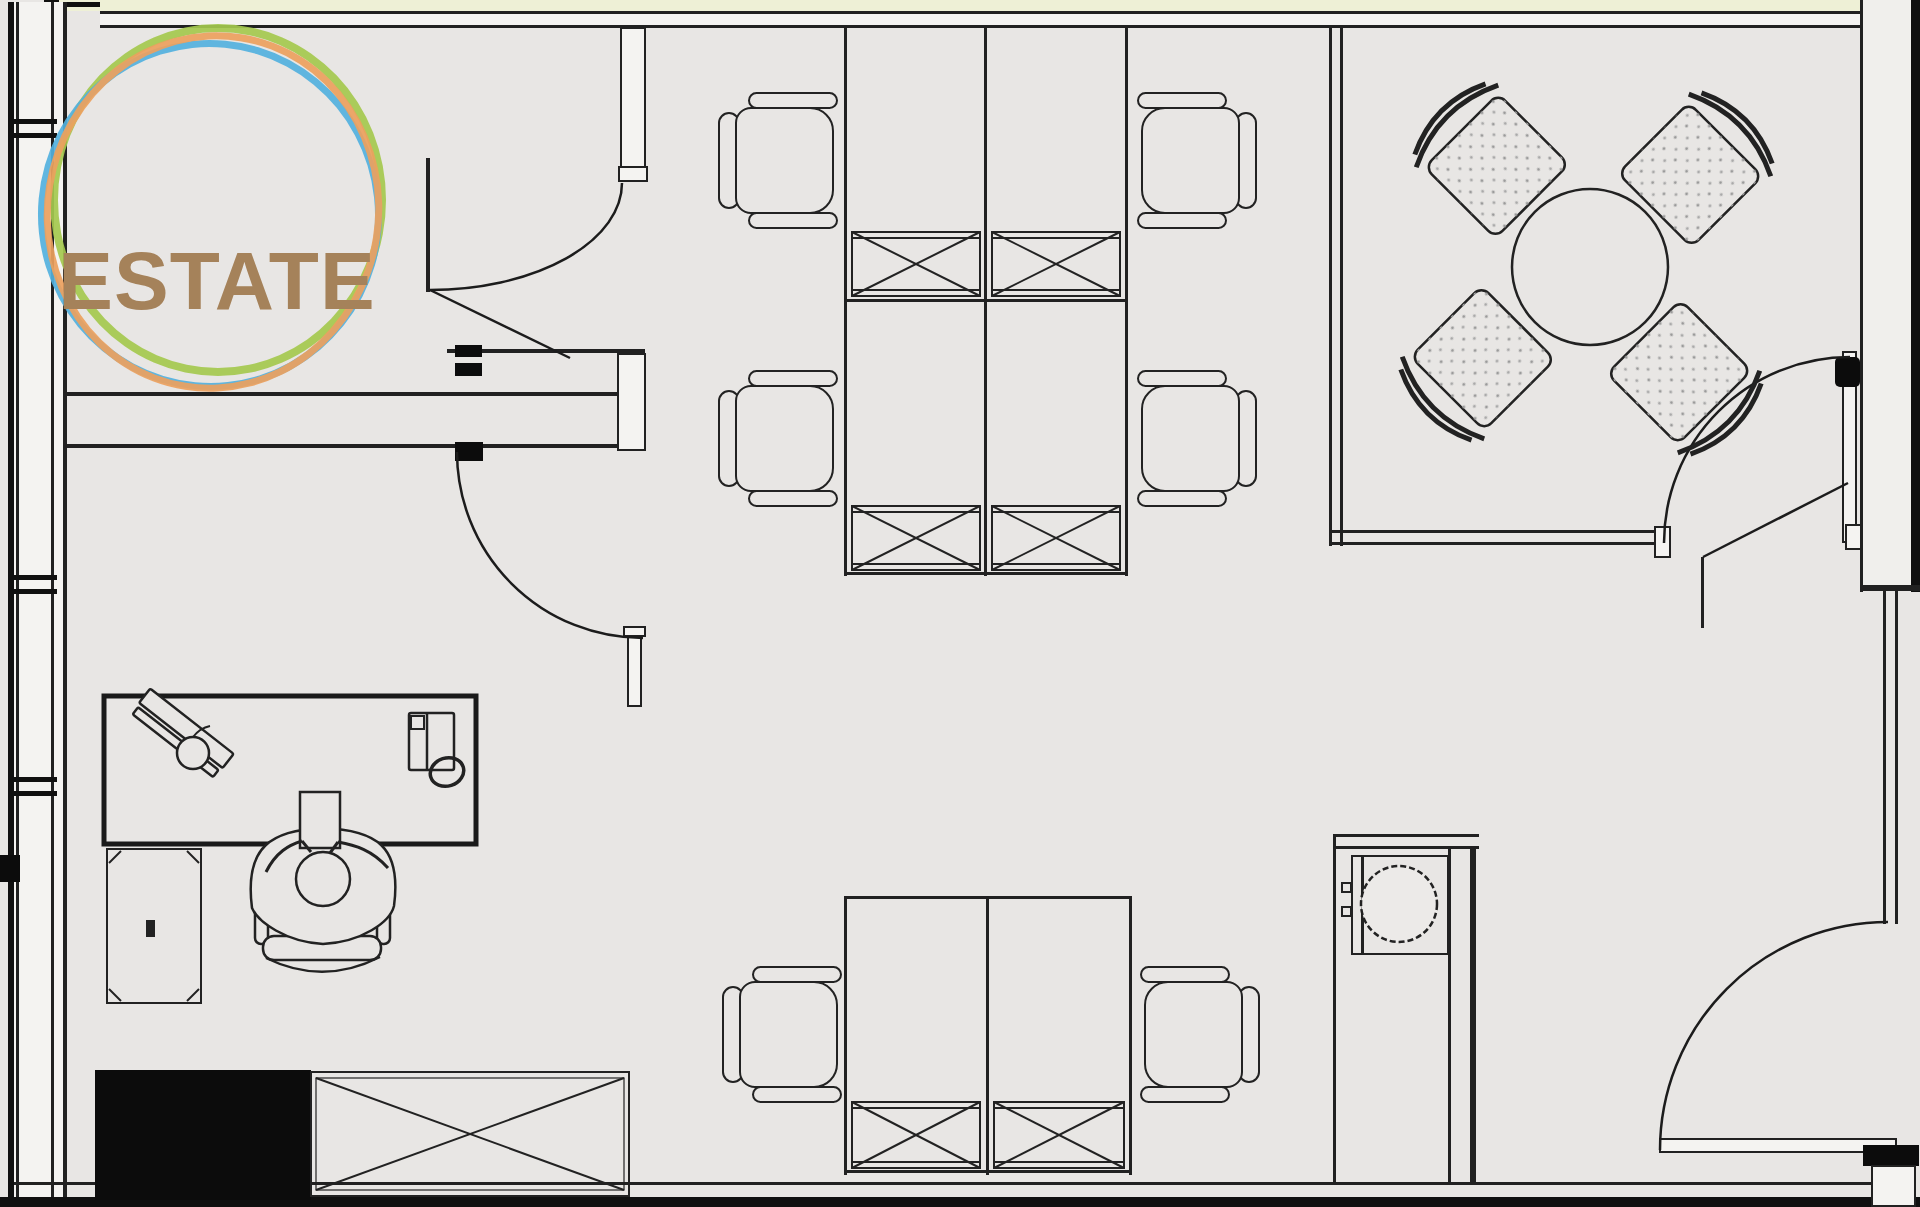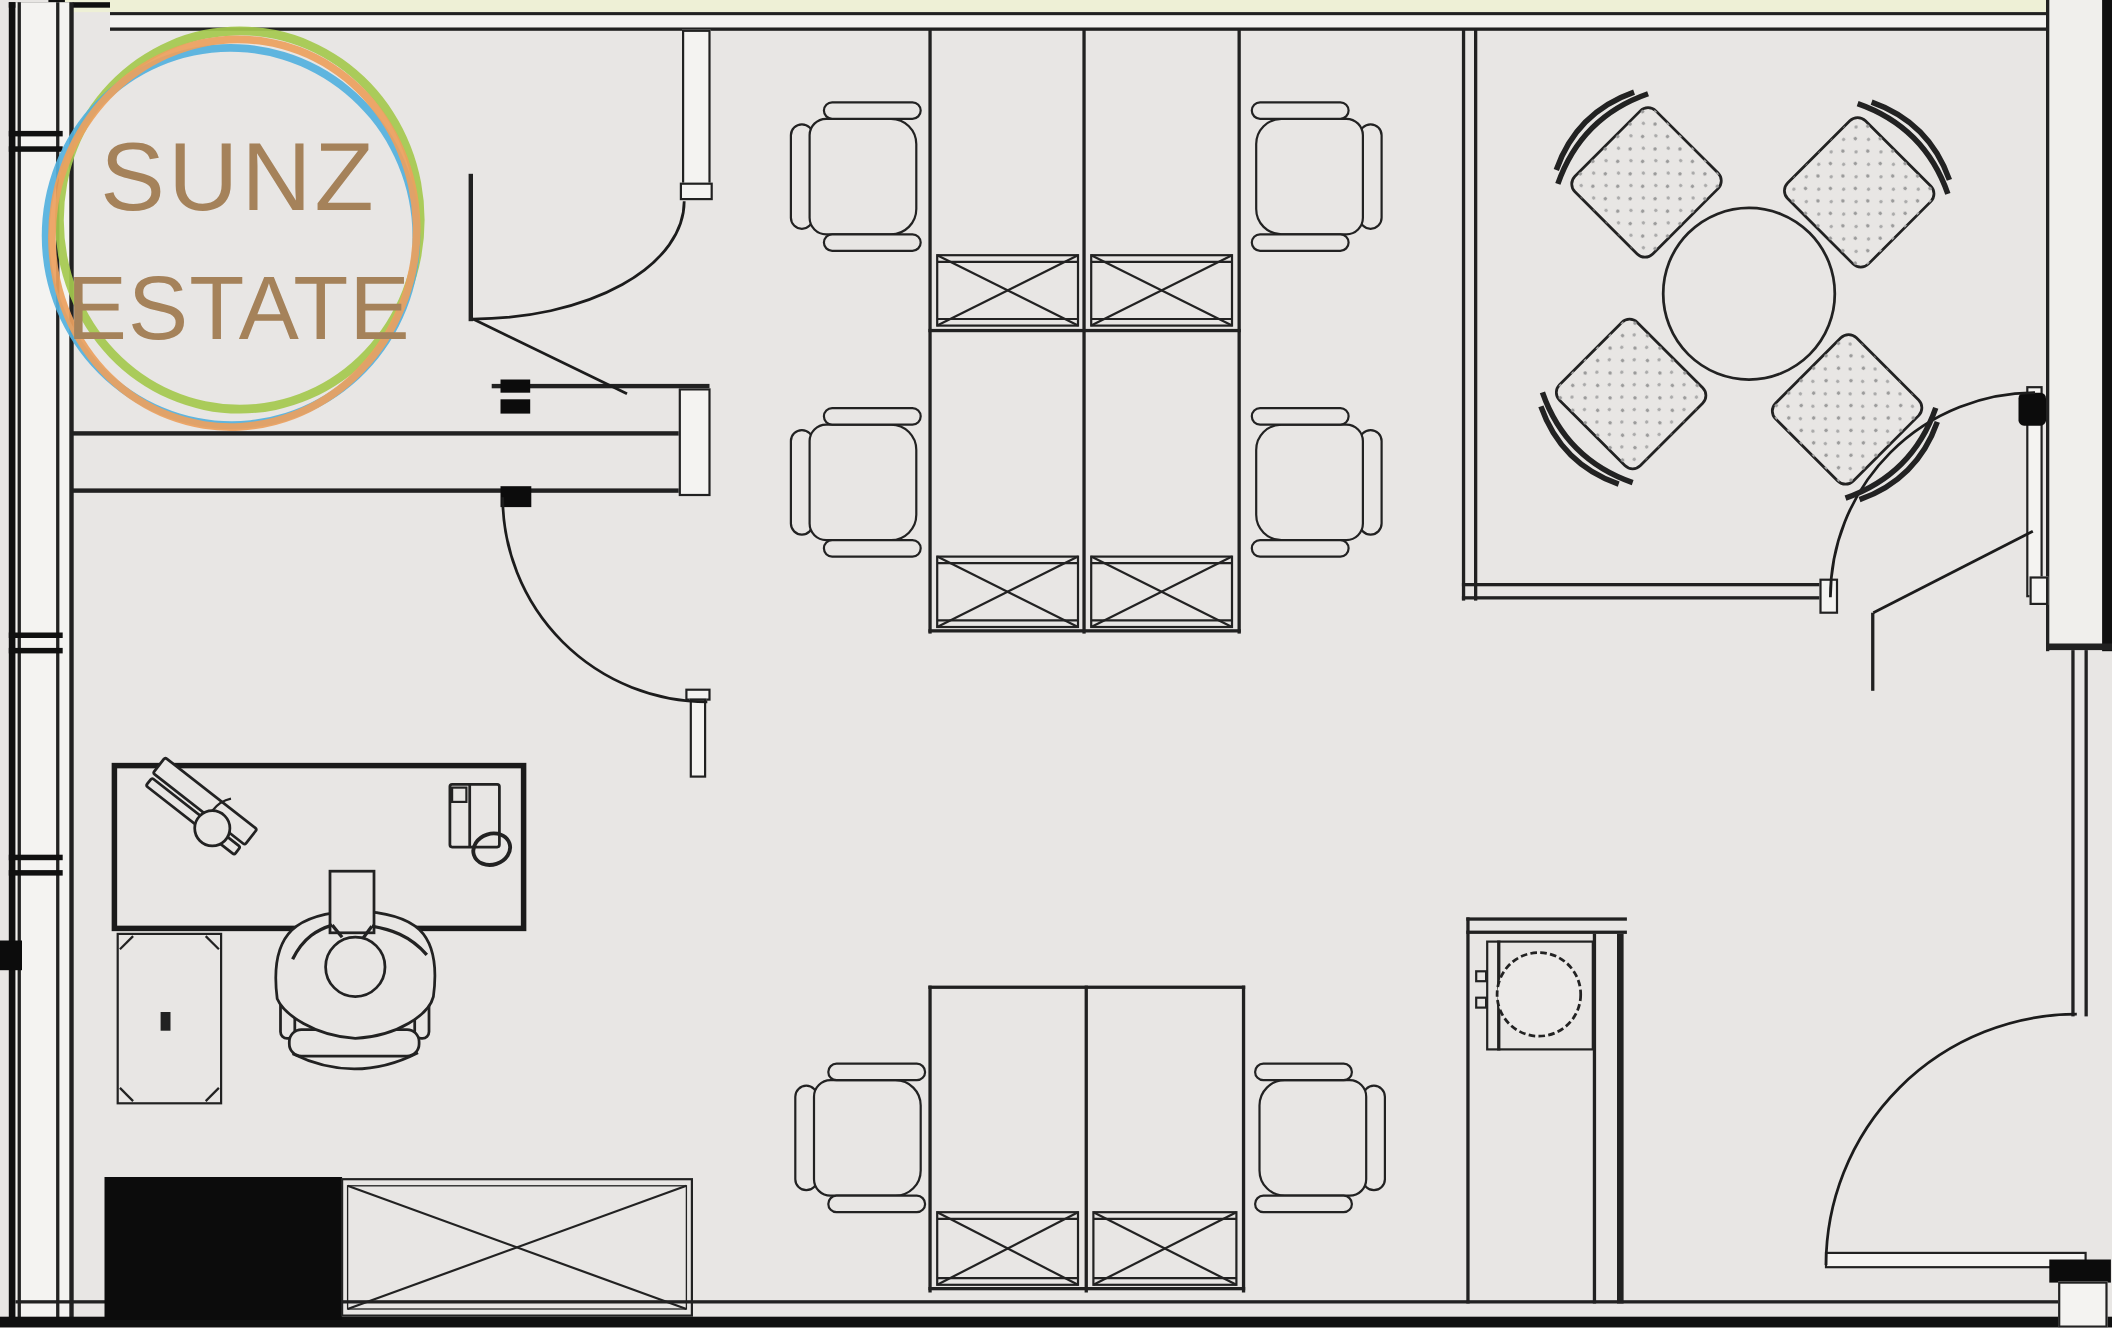--- a/index.html
+++ b/index.html
@@ -19,21 +19,21 @@
   .chair .seat{left:17px;top:15px;width:99px;height:107px;border-radius:16px 24px 24px 16px;}
   .chair .armT{left:30px;top:0;width:90px;height:17px;border-radius:9px;}
   .chair .armB{left:30px;top:120px;width:90px;height:17px;border-radius:9px;}
   
   .logo{position:absolute;left:36px;top:22px;width:362px;height:384px;z-index:40;}
   .ring{position:absolute;border-radius:50%;box-sizing:border-box;opacity:.92;}
   .ring.g{left:14px;top:2px;width:336px;height:352px;border:8px solid var(--ring-green,#a4c94e);}
   .ring.b{left:2px;top:18px;width:344px;height:350px;border:7px solid var(--ring-blue,#52b1de);transform:rotate(-6deg);}
   .ring.o{left:8px;top:10px;width:338px;height:360px;border:7px solid var(--ring-orange,#eba15e);transform:rotate(9deg);}
   .lg1{position:absolute;left:0;right:0;top:88px;text-align:center;font-size:88px;letter-spacing:3px;color:var(--logo-text,#a5825a);}
-  .lg2{position:absolute;left:0;right:0;top:212px;text-align:center;font-size:82px;letter-spacing:1px;color:var(--logo-text,#a5825a);}
+  .lg2{position:absolute;left:0;right:0;top:212px;text-align:center;font-size:82px;letter-spacing:1px;color:var(--logo-text,#a5825a);font-weight:bold;}
   .lg3{position:absolute;left:0;right:0;top:358px;text-align:center;font-size:20px;letter-spacing:5px;color:#8d8678;}
 </style>
 </head>
 <body>
 
 <div id="canvas">
 
   <div class="abs" style="left:55px;top:0;width:1865px;height:11px;background:var(--accent-strip,#eef0d6);"></div>
   <div class="lnD" style="left:44px;top:0;width:15px;height:27px;"></div>
   <div class="lnD" style="left:8px;top:2px;width:92px;height:5px;"></div>
@@ -284,17 +284,16 @@
       <rect x="-46" y="-52" width="100" height="104" rx="10" fill="url(#dots)" stroke="none"></rect>
     </g>
 
     <circle cx="1399" cy="904" r="38" fill="#eceae8" stroke="#222" stroke-width="2.5" stroke-dasharray="6 3"></circle>
   </svg>
 
   <div class="logo">
     <div class="ring g"></div>
     <div class="ring b"></div>
     <div class="ring o"></div>
-    <div class="lg1">SUNZ</div>
     <div class="lg2">ESTATE</div>
   </div>
 
 </div>
 
 </body></html>

